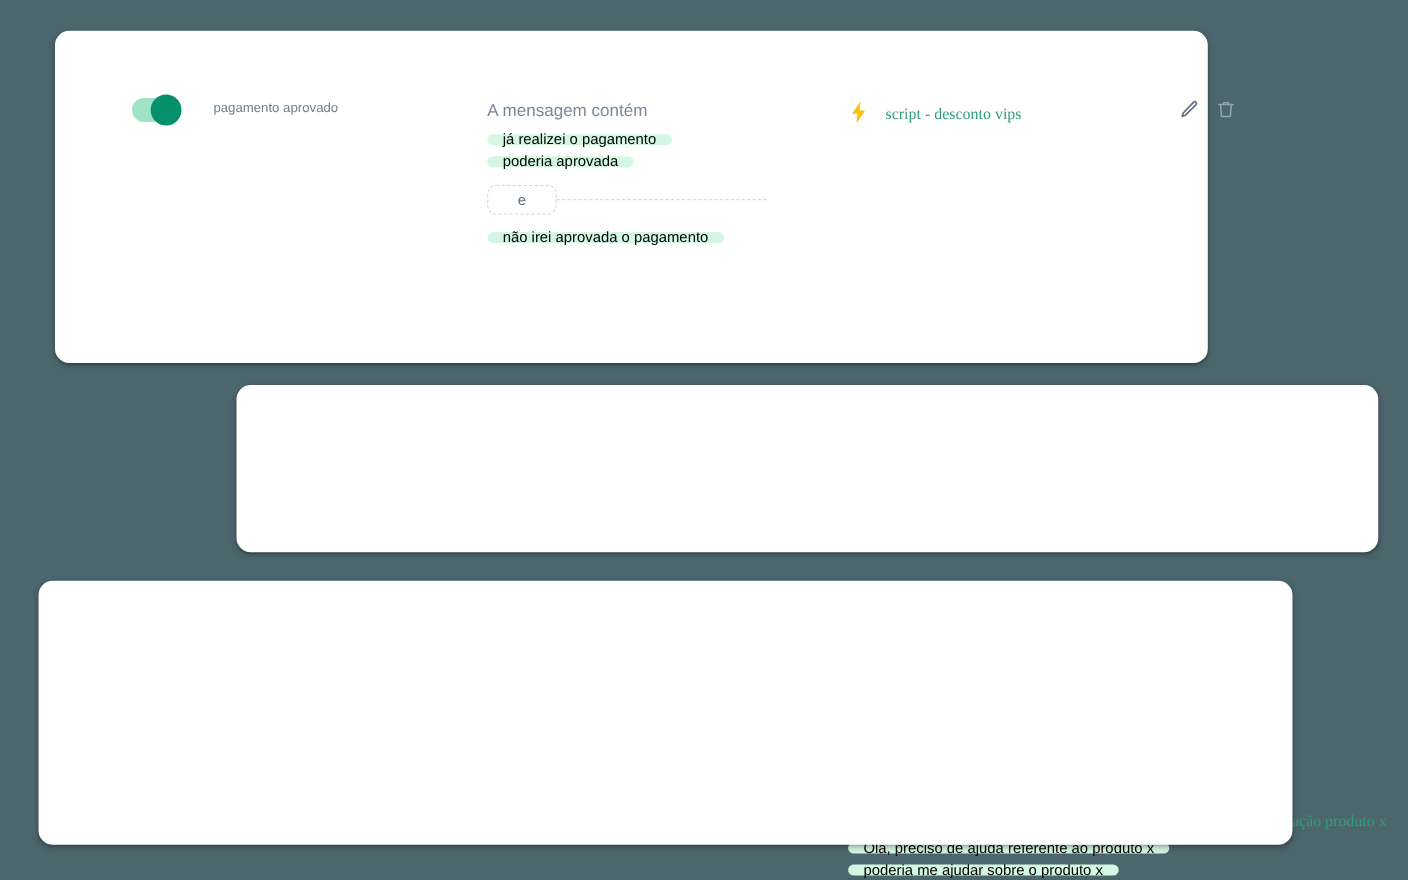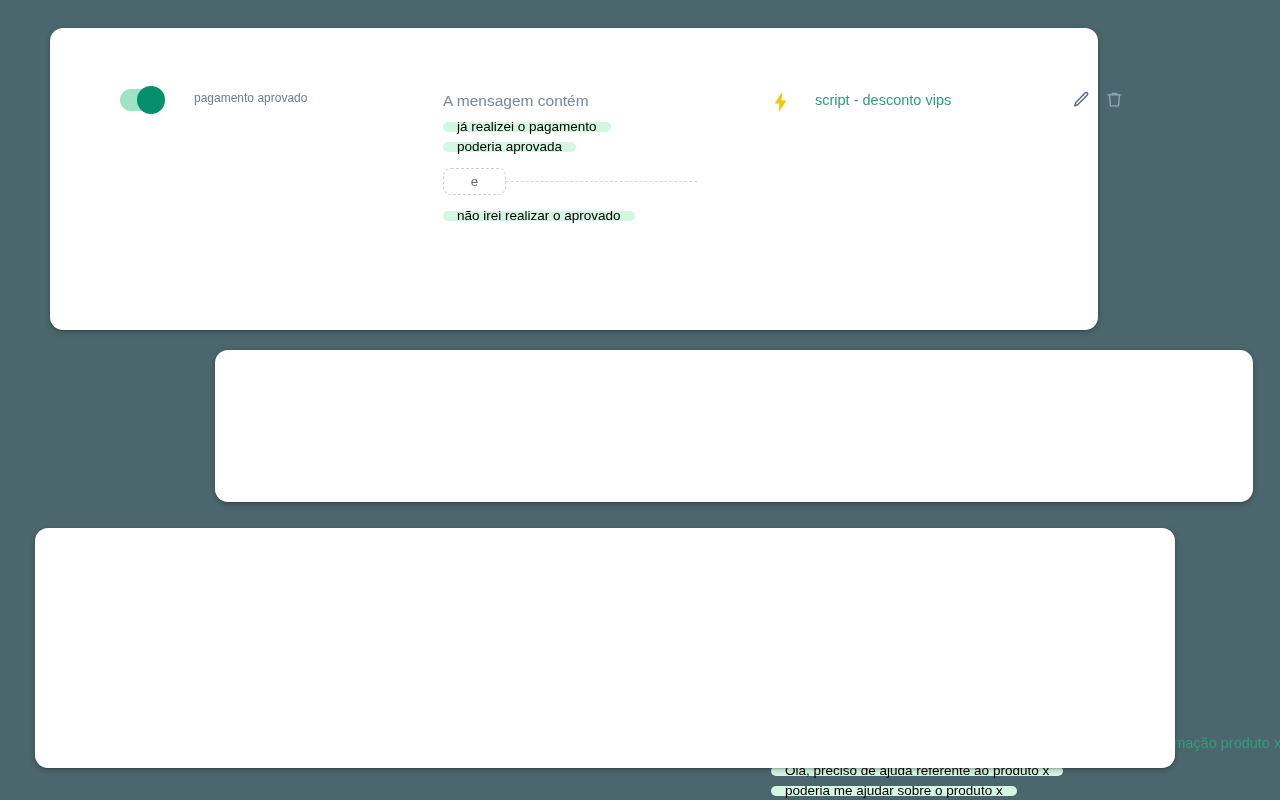--- a/index.html
+++ b/index.html
@@ -119,23 +119,24 @@
     flex: 1;
     border-top: 1px dashed #d2dae3;
     height: 0;
   }
   .cd-1 .connector { width: 254px; }
 
   
   .action {
     position: absolute;
     display: flex;
-    align-items: flex-start;
-    gap: 26px;
-    white-space: nowrap;
+    align-items: center;
+    gap: 16px;
+    white-space: nowrap;
+    font-family: Liberation Serif, serif;
   }
   .ac-1 { left: 722px; top: 64px;  }
   .ac-2 { left: 885px; top: 385px; }
 
   .action-label { color: #2e9e7b; }
   .ac-1 .action-label, .ac-2 .action-label { font-size: 14.5px; }
 
   .bolt-icon { display: block; }
   .note-icon { display: block; }
 
@@ -170,21 +171,21 @@
       <div class="tag-row">
         <span class="tag">poderia aprovada</span>
       </div>
 
       <div class="connector">
         <span class="pill">e</span>
         <span class="dash"></span>
       </div>
 
       <div class="tag-row">
-        <span class="tag">não irei realizar o aprovado</span>
+        <span class="tag">não irei aprovada o pagamento</span>
       </div>
     </div>
 
     <div class="action ac-1">
       <span class="bolt-icon">
         <svg width="17" height="20" viewBox="0 0 16 20">
           <path d="M9.8 0 L2 11.4 H7 L6.2 20 L14 8.4 H9 Z" fill="#fcc10a"></path>
         </svg>
       </span>
       <span class="action-label">script - desconto vips</span>

